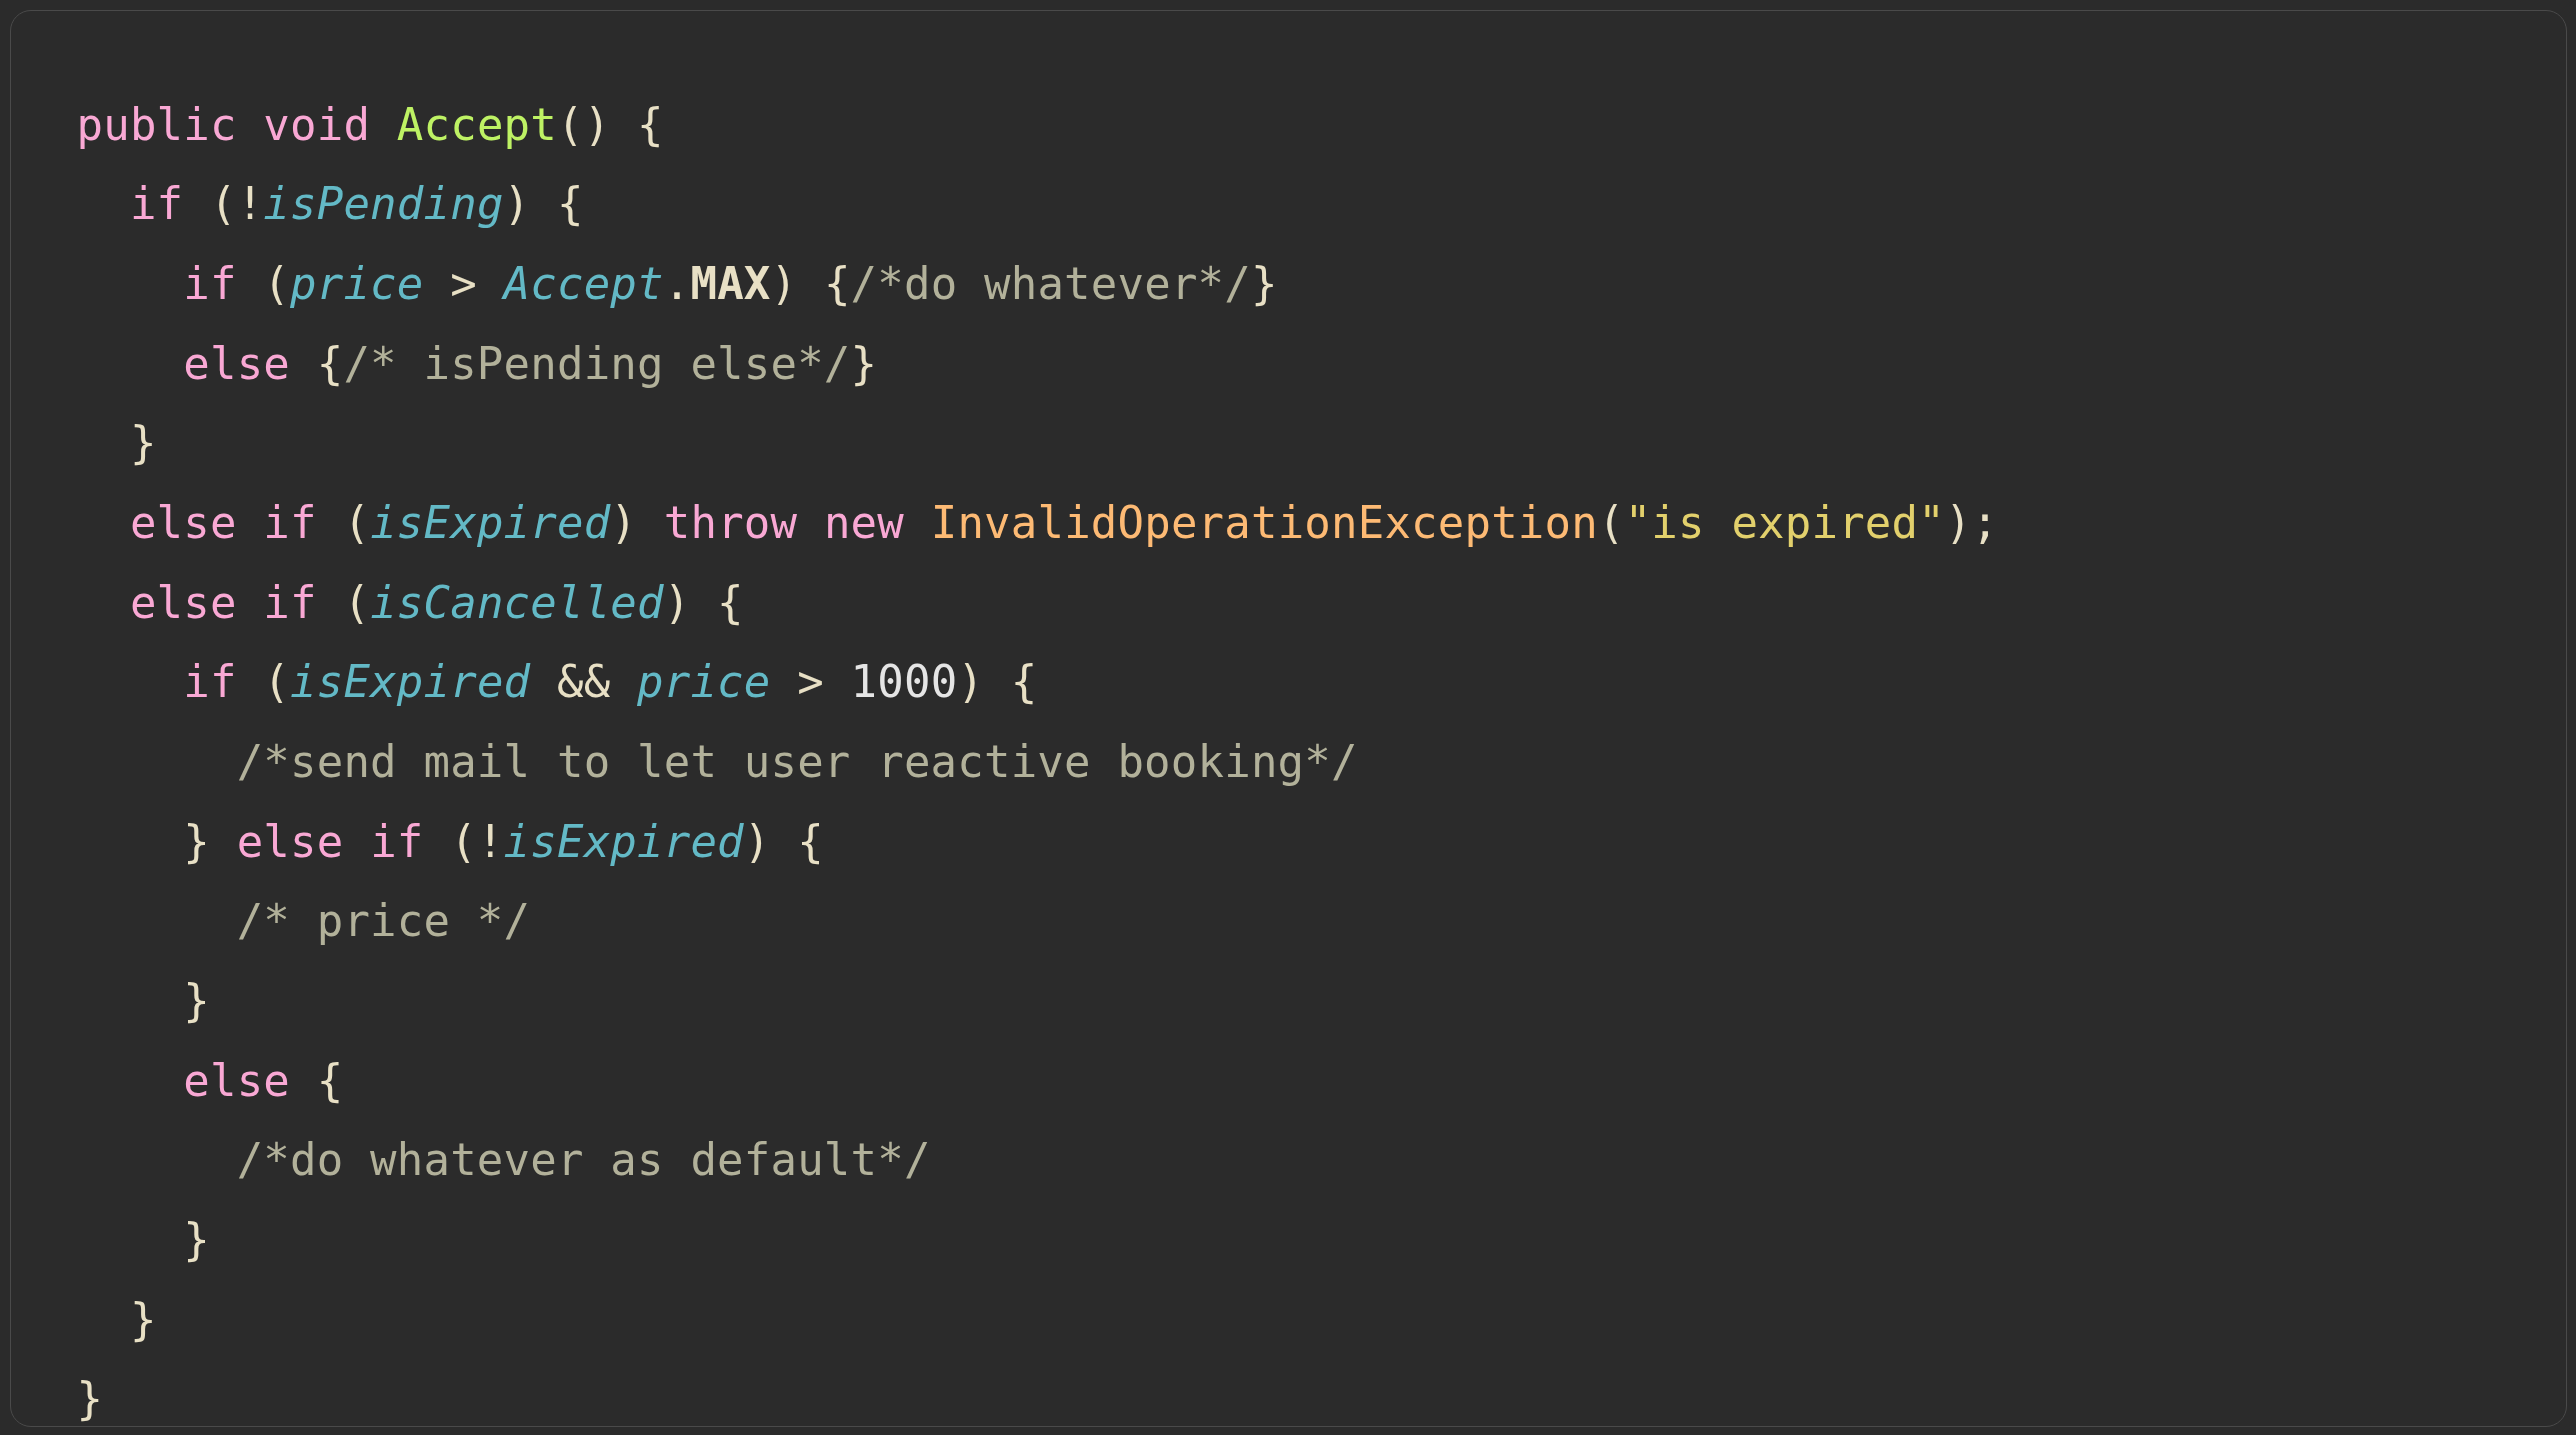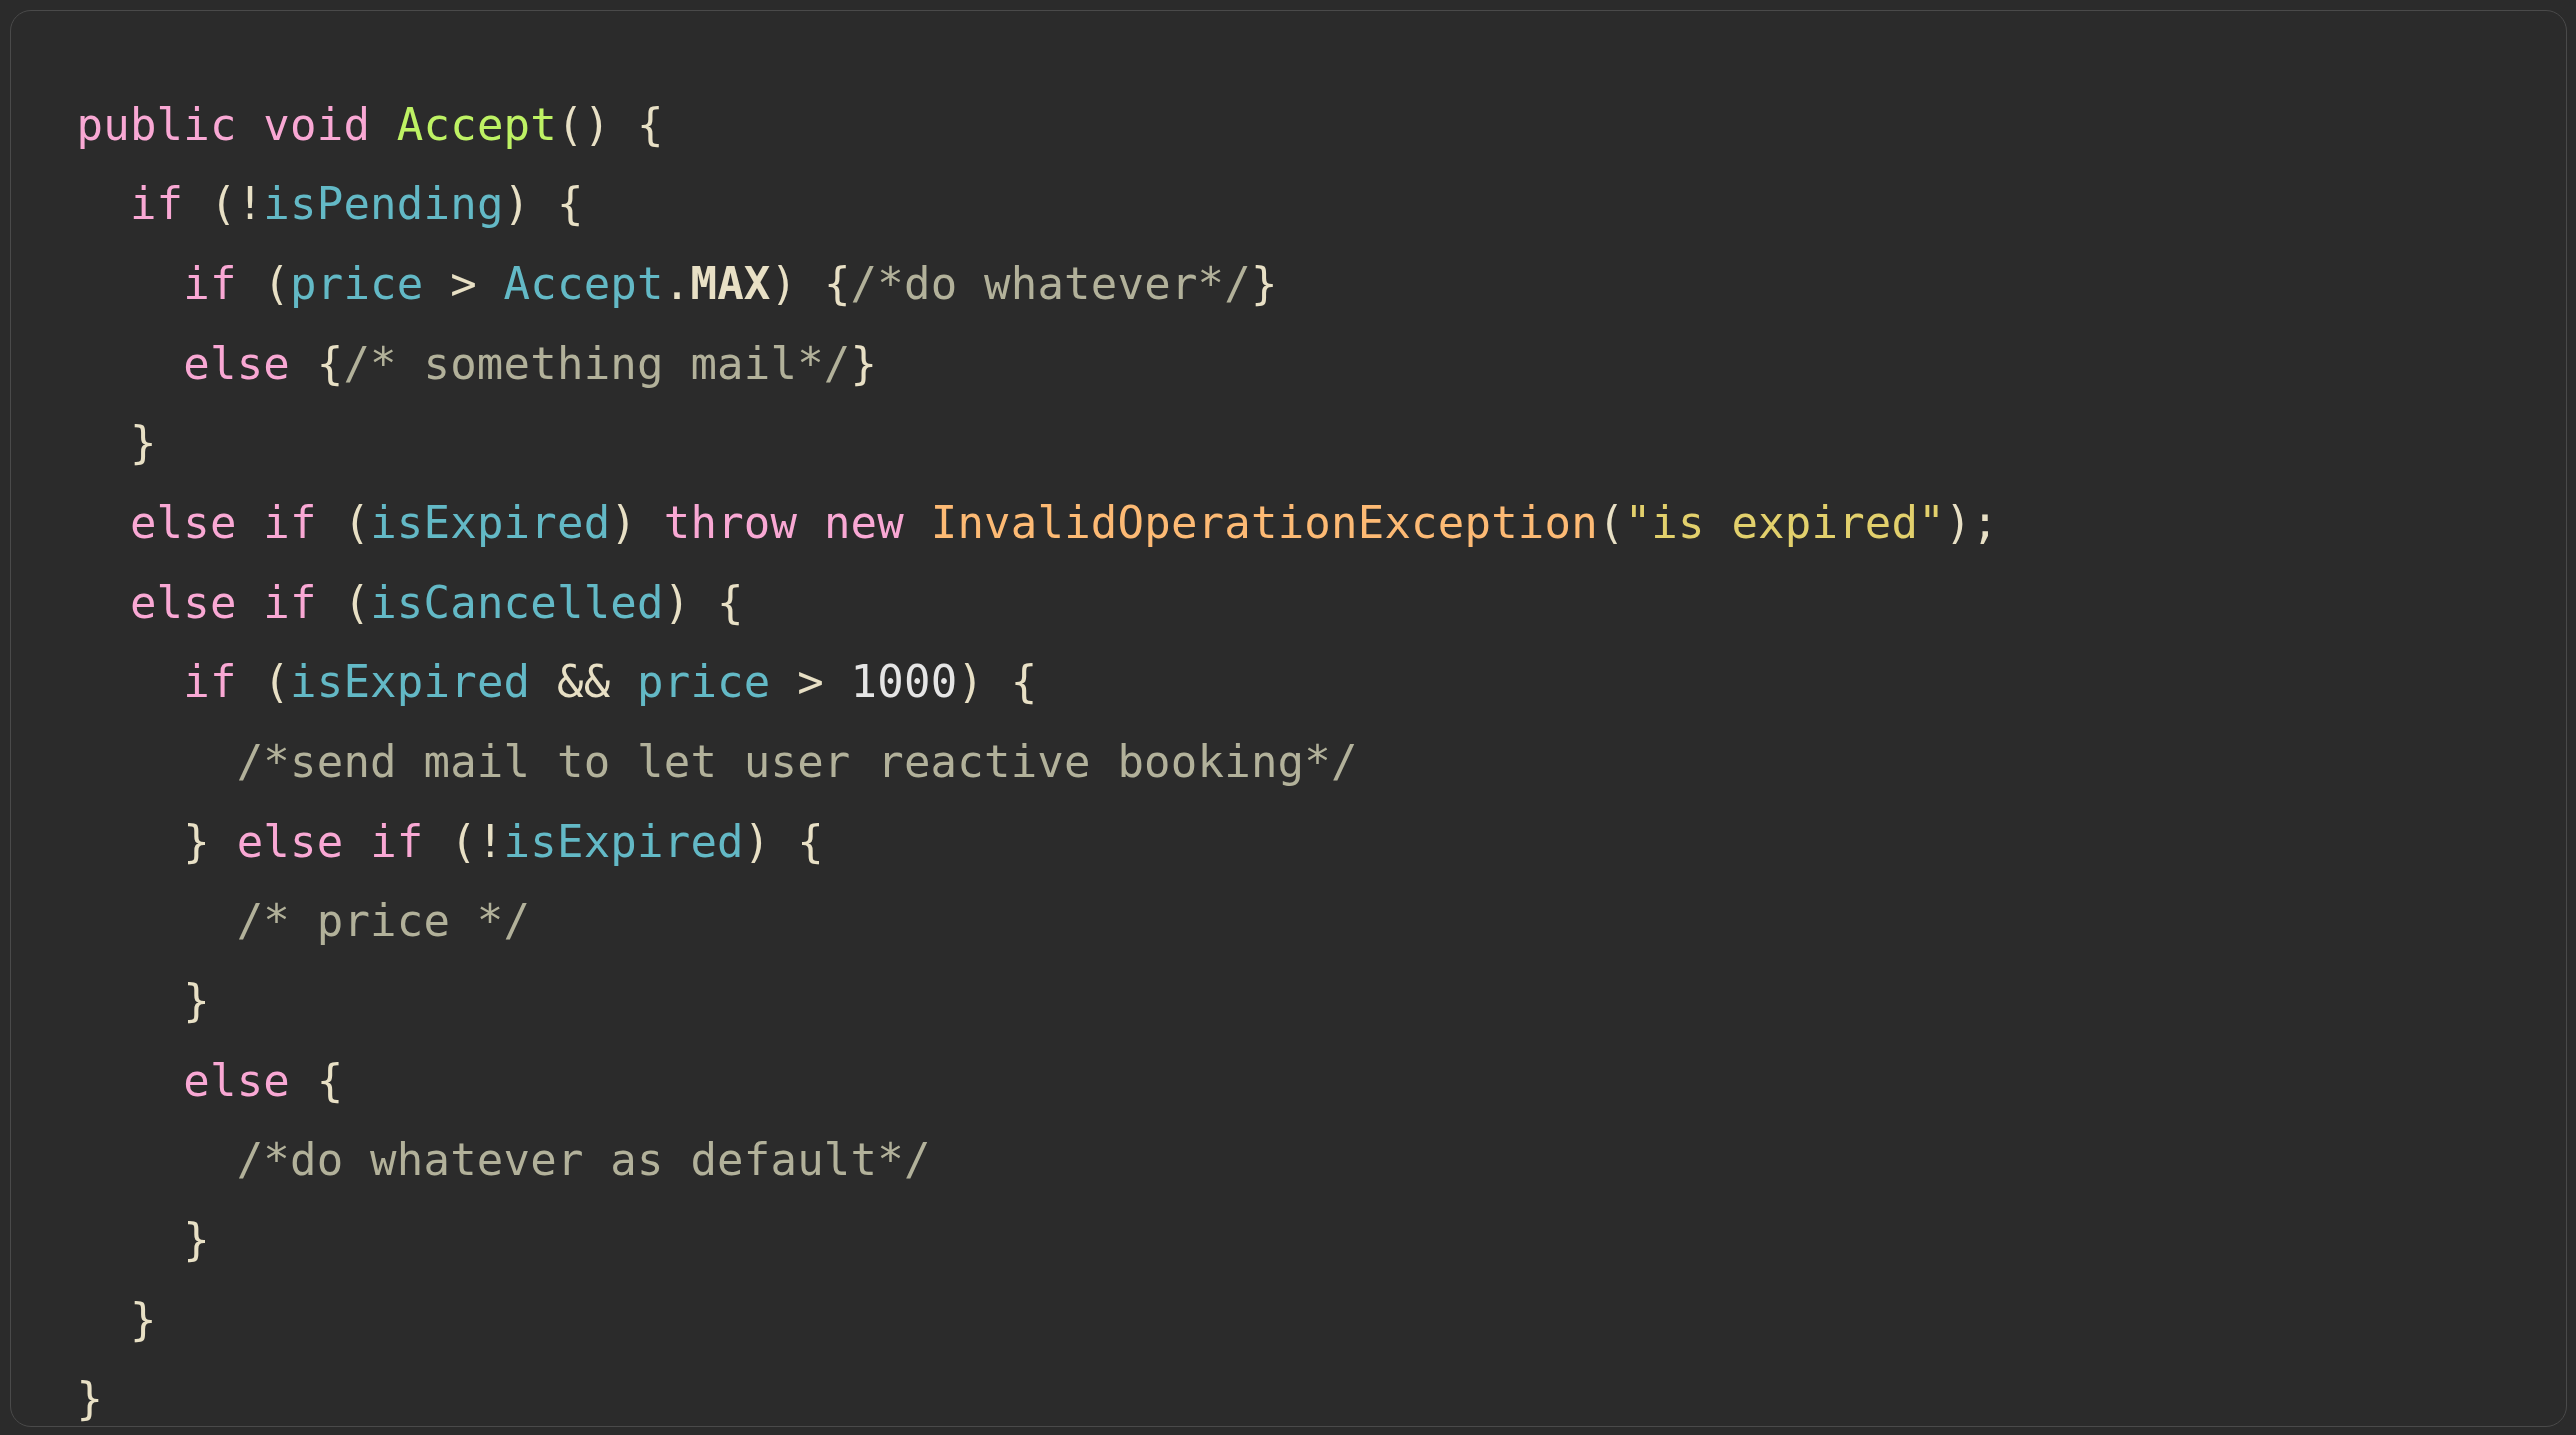--- a/index.html
+++ b/index.html
@@ -21,35 +21,35 @@
     padding: 76px 57px 76px 66px;
     font-family: "SF Mono", ui-monospace, Menlo, Consolas, "Liberation Mono", monospace;
     font-size: 44px;
     line-height: 1.72;
     white-space: pre;
     color: #e8e0c5;
     letter-spacing: 0.2px;
   }
   .tok-keyword   { color: #f9a8d4; }     
   .tok-func      { color: #bef264; }     
-  .tok-ident     { color: #63b9c6; }     
+  .tok-ident     { color: #63b9c6; font-style: italic; }     
   .tok-class     { color: #fdba74; }     
   .tok-prop      { color: #e8e0c5; font-weight: bold; }     
   .tok-punc      { color: #e8e0c5; }     
   .tok-num       { color: #e5e5e5; }     
   .tok-str       { color: #e2d06c; }     
   .tok-comment   { color: #b2b19a; font-style: normal; } 
 </style>
 </head>
 <body>
 
 <pre class="code-block"><code id="code"><span><span class="tok-keyword">public</span><span class="tok-punc"> </span><span class="tok-keyword">void</span><span class="tok-punc"> </span><span class="tok-func">Accept</span><span class="tok-punc">() {</span></span>
 <span>  <span class="tok-keyword">if</span><span class="tok-punc"> (!</span><span class="tok-ident">isPending</span><span class="tok-punc">) {</span></span>
 <span>    <span class="tok-keyword">if</span><span class="tok-punc"> (</span><span class="tok-ident">price</span><span class="tok-punc"> &gt; </span><span class="tok-ident">Accept</span><span class="tok-punc">.</span><span class="tok-prop">MAX</span><span class="tok-punc">) {</span><span class="tok-comment">/*do whatever*/</span><span class="tok-punc">}</span></span>
-<span>    <span class="tok-keyword">else</span><span class="tok-punc"> {</span><span class="tok-comment">/* something mail*/</span><span class="tok-punc">}</span></span>
+<span>    <span class="tok-keyword">else</span><span class="tok-punc"> {</span><span class="tok-comment">/* isPending else*/</span><span class="tok-punc">}</span></span>
 <span>  <span class="tok-punc">}</span></span>
 <span>  <span class="tok-keyword">else</span><span class="tok-punc"> </span><span class="tok-keyword">if</span><span class="tok-punc"> (</span><span class="tok-ident">isExpired</span><span class="tok-punc">) </span><span class="tok-keyword">throw</span><span class="tok-punc"> </span><span class="tok-keyword">new</span><span class="tok-punc"> </span><span class="tok-class">InvalidOperationException</span><span class="tok-punc">(</span><span class="tok-str">"is expired"</span><span class="tok-punc">);</span></span>
 <span>  <span class="tok-keyword">else</span><span class="tok-punc"> </span><span class="tok-keyword">if</span><span class="tok-punc"> (</span><span class="tok-ident">isCancelled</span><span class="tok-punc">) {</span></span>
 <span>    <span class="tok-keyword">if</span><span class="tok-punc"> (</span><span class="tok-ident">isExpired</span><span class="tok-punc"> &amp;&amp; </span><span class="tok-ident">price</span><span class="tok-punc"> &gt; </span><span class="tok-num">1000</span><span class="tok-punc">) {</span></span>
 <span>      <span class="tok-comment">/*send mail to let user reactive booking*/</span></span>
 <span>    <span class="tok-punc">} </span><span class="tok-keyword">else</span><span class="tok-punc"> </span><span class="tok-keyword">if</span><span class="tok-punc"> (!</span><span class="tok-ident">isExpired</span><span class="tok-punc">) {</span></span>
 <span>      <span class="tok-comment">/* price */</span></span>
 <span>    <span class="tok-punc">}</span></span>
 <span>    <span class="tok-keyword">else</span><span class="tok-punc"> {</span></span>
 <span>      <span class="tok-comment">/*do whatever as default*/</span></span>

